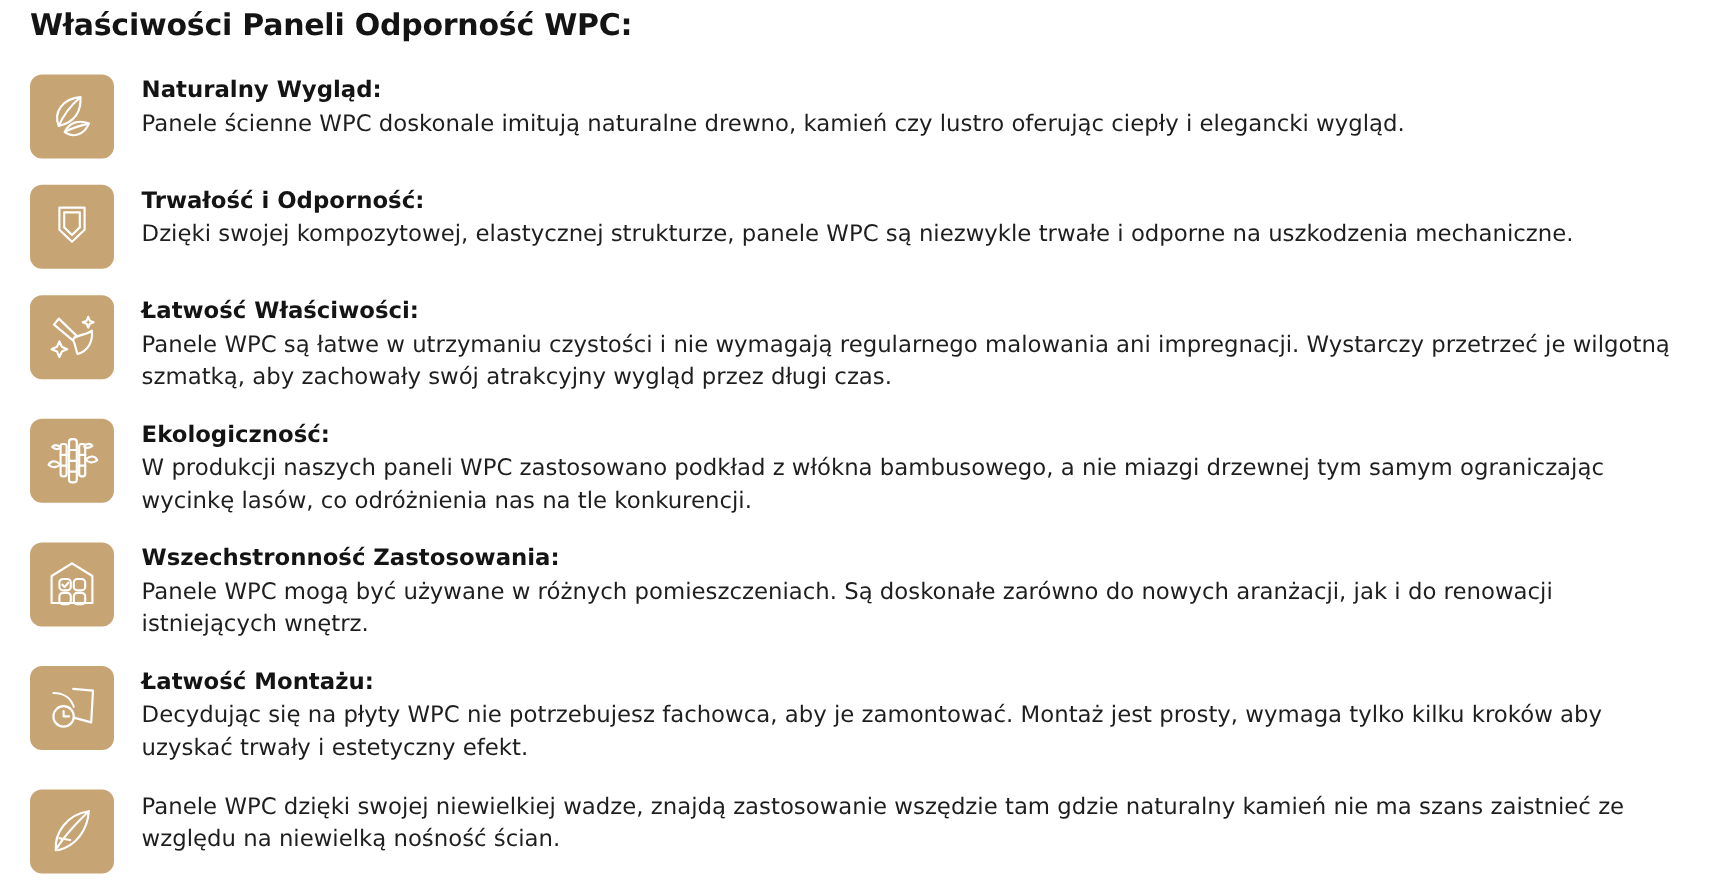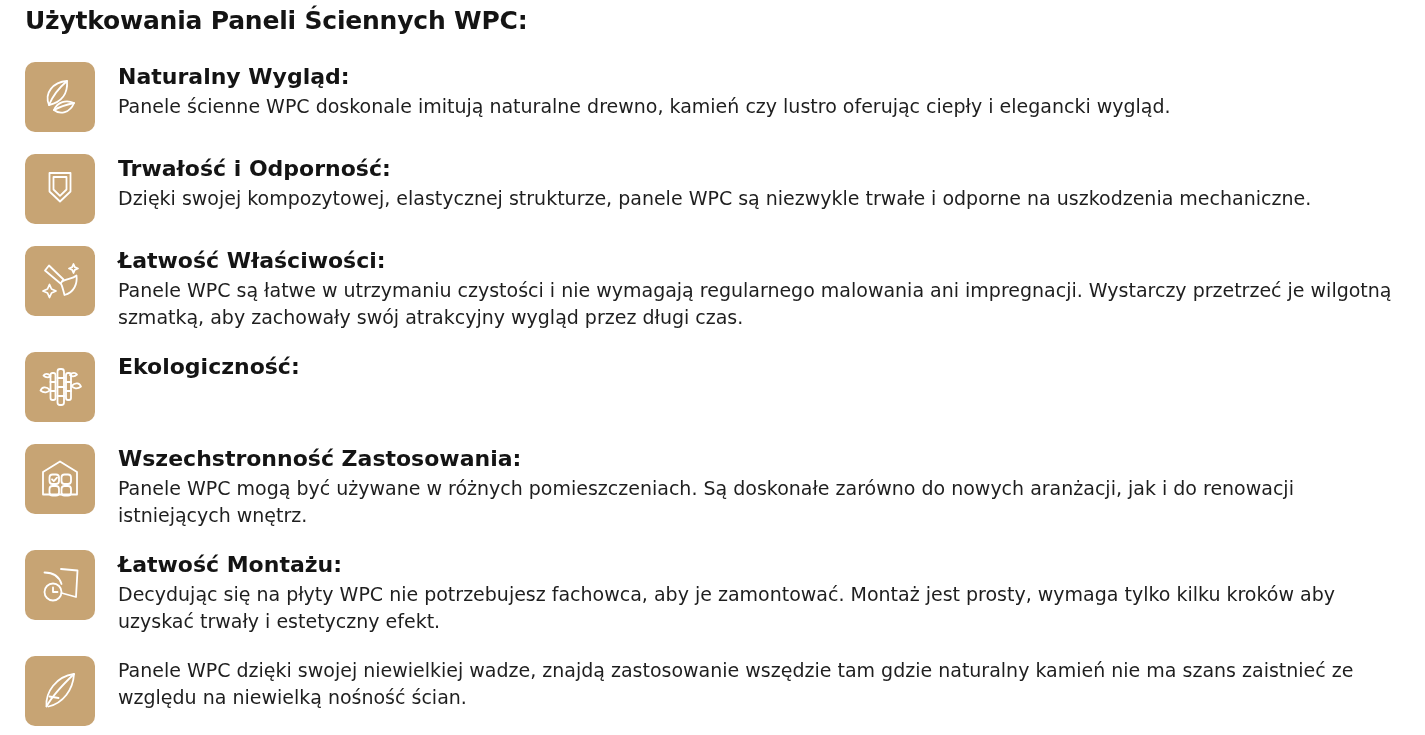--- a/index.html
+++ b/index.html
@@ -40,39 +40,39 @@
     width: 48px;
     height: 48px;
     stroke: #ffffff;
     fill: none;
     stroke-width: 1.8;
     stroke-linecap: round;
     stroke-linejoin: round;
   }
   .feature-text { flex: 1; min-width: 0; padding-top: 1px; }
   .feature-heading {
-    font-size: 22px;
+    font-size: 19px;
     font-weight: bold;
     color: #141414;
     margin: 1px 0 4px 0;
   }
   .feature-body {
     font-size: 19px;
     line-height: 26.5px;
     margin: 0;
     max-width: 1282px;
     color: #1e1e1e;
   }
 </style>
 </head>
 <body>
 
 <div class="page">
 
-  <h1 class="page-title">Użytkowania Paneli Ściennych WPC:</h1>
+  <h1 class="page-title">Właściwości Paneli Odporność WPC:</h1>
 
   <div class="feature">
     <div class="icon-box">
       <svg viewBox="0 0 48 48">
         <path d="M13 32 C8 20 17 9 31 8 C32 20 26 29 13 32 Z"></path>
         <path d="M31 8 C24 14 17 22 13 32"></path>
         <path d="M18 37 C24 42 34 40 38 30 C30 26.5 21.5 29 18 37 Z"></path>
         <path d="M38 30 C31 31.5 24 33.5 18 37"></path>
       </svg>
     </div>
@@ -124,20 +124,21 @@
         <line x1="30" y1="19" x2="35" y2="19"></line>
         <line x1="30" y1="28" x2="35" y2="28"></line>
         <path d="M14 27 C10 23 6 24 4.5 27.5 C8 30.5 12 29.5 14 27 Z"></path>
         <path d="M35.5 23 C39.5 19 43.5 20 45 23.5 C41.5 26.5 37.5 25.5 35.5 23 Z"></path>
         <path d="M14.5 13 C12 10 9 10.5 7.5 12.5 C10 15 13 14.5 14.5 13 Z"></path>
         <path d="M34 12 C36.5 9 39.5 9.5 41 11.5 C38.5 14 35.5 13.5 34 12 Z"></path>
       </svg>
     </div>
     <div class="feature-text">
       <h3 class="feature-heading">Ekologiczność:</h3>
+      <p class="feature-body">W produkcji naszych paneli WPC zastosowano podkład z włókna bambusowego, a nie miazgi drzewnej tym samym ograniczając wycinkę lasów, co odróżnienia nas na tle konkurencji.</p>
     </div>
   </div>
 
   <div class="feature">
     <div class="icon-box">
       <svg viewBox="0 0 48 48">
         <path d="M24 6.5 L41 17 V39.5 H7 V17 Z"></path>
         <rect x="13.5" y="19.5" width="9.5" height="9.5" rx="3"></rect>
         <rect x="25.5" y="19.5" width="9.5" height="9.5" rx="3"></rect>
         <rect x="13.5" y="31" width="9.5" height="9.5" rx="3"></rect>

